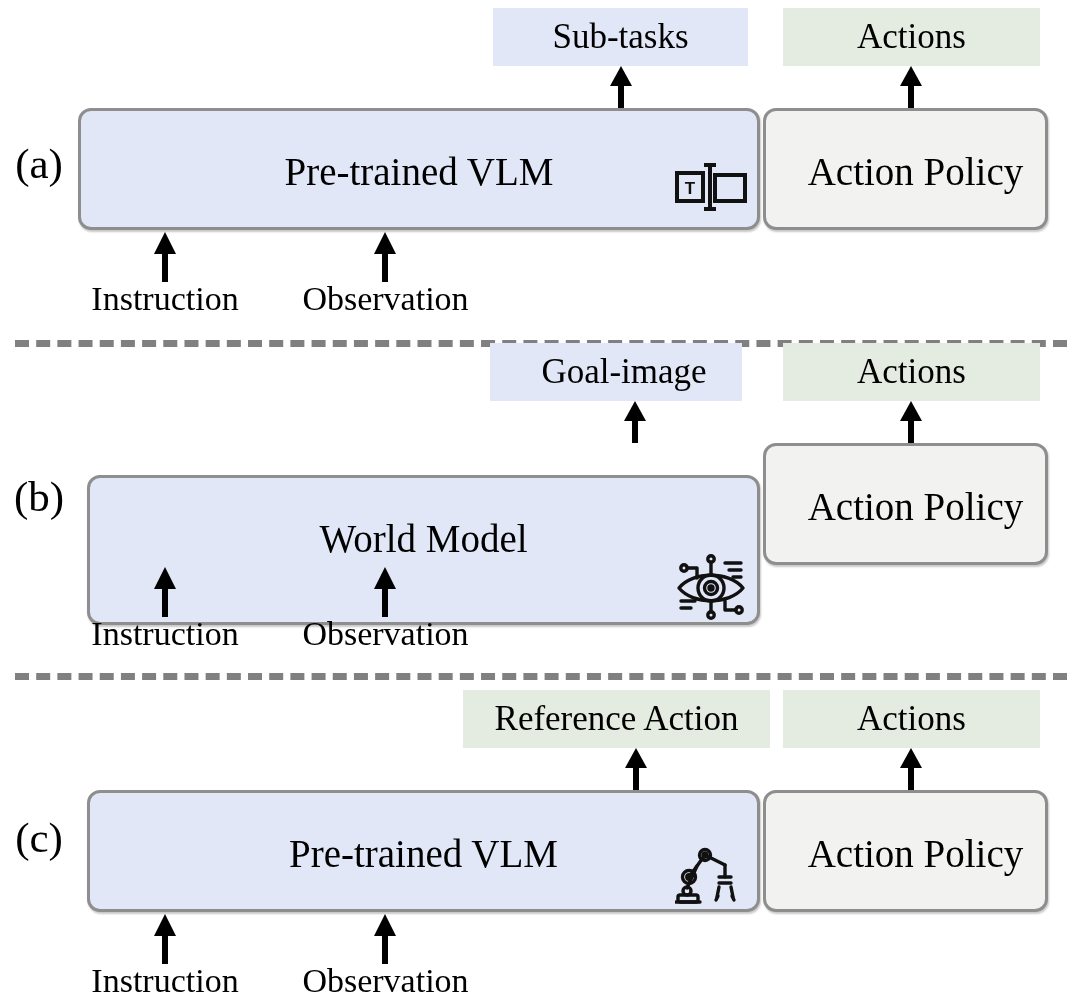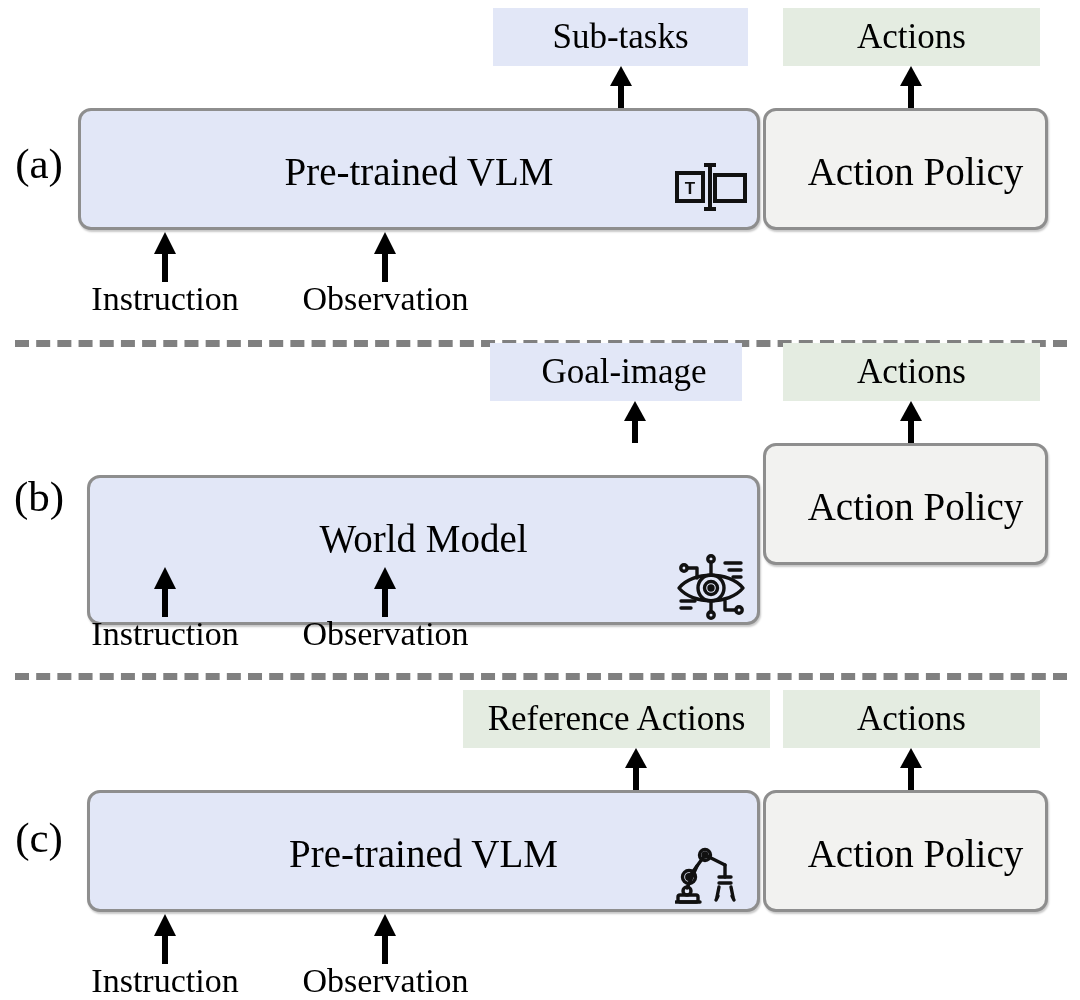--- a/index.html
+++ b/index.html
@@ -238,21 +238,21 @@
   <div class="input-label" style="left:65px; top:284px; width:200px;">Instruction</div>
   <div class="input-label" style="left:283px; top:284px; width:205px;">Observation</div>
 
   <div class="separator" style="top:340px;"></div>
 </div>
 
 <div class="panel panel-c">
 
   <div class="panel-index" style="top:150px;">(c)</div>
 
-  <div class="chip chip-green" style="left:463px; top:24px; width:307px;">Reference Actions</div>
+  <div class="chip chip-green" style="left:463px; top:24px; width:307px;">Reference Action</div>
 
   <div class="chip chip-green" style="left:783px; top:24px; width:257px;">Actions</div>
 
   <div class="arrow" style="left:623px; top:82px; height:42px;">
     <svg viewBox="0 0 26 42" preserveAspectRatio="none">
       <path d="M13 42 L13 14" stroke="#000" stroke-width="6" fill="none"></path>
       <path d="M13 0 L24 20 L2 20 Z" fill="#000"></path>
     </svg>
   </div>
 

